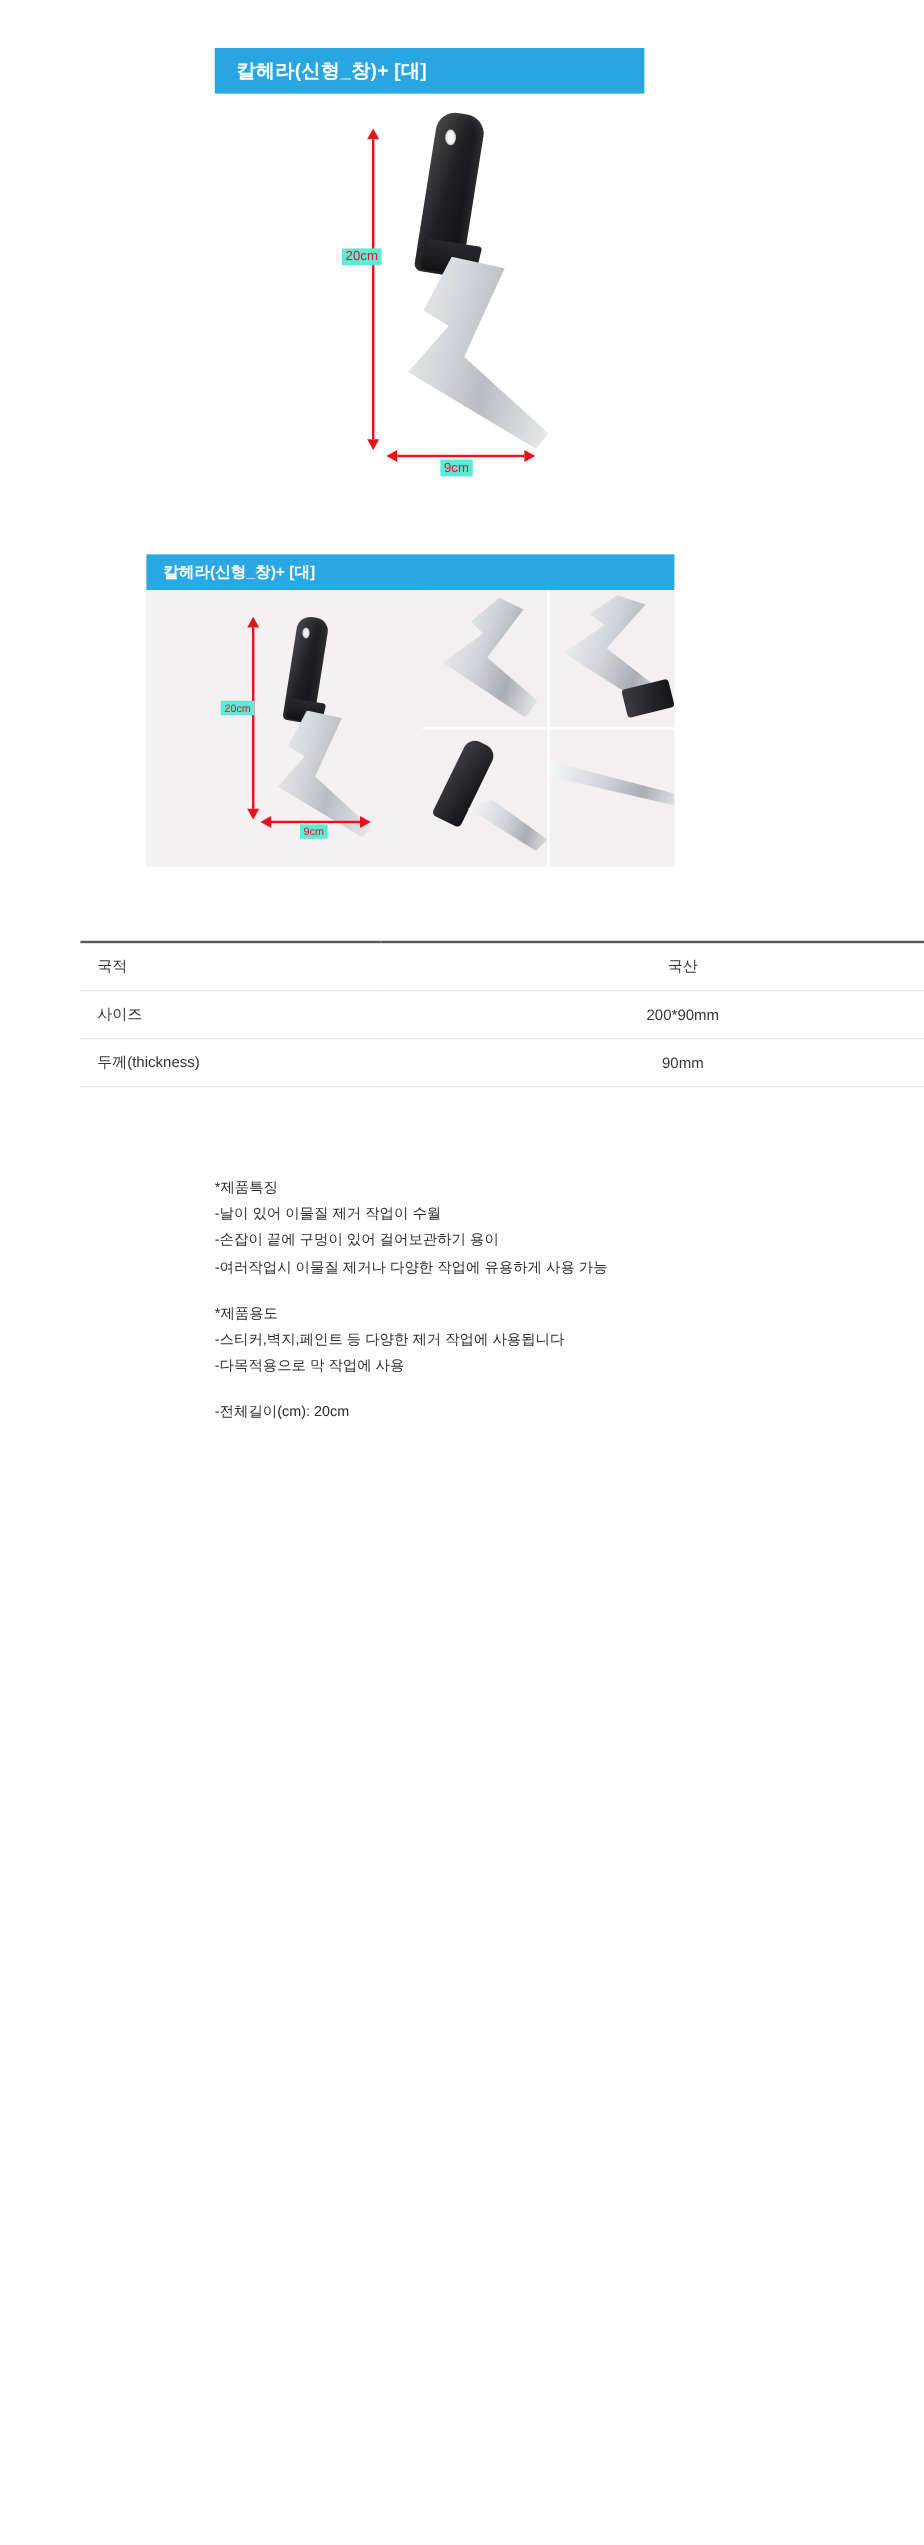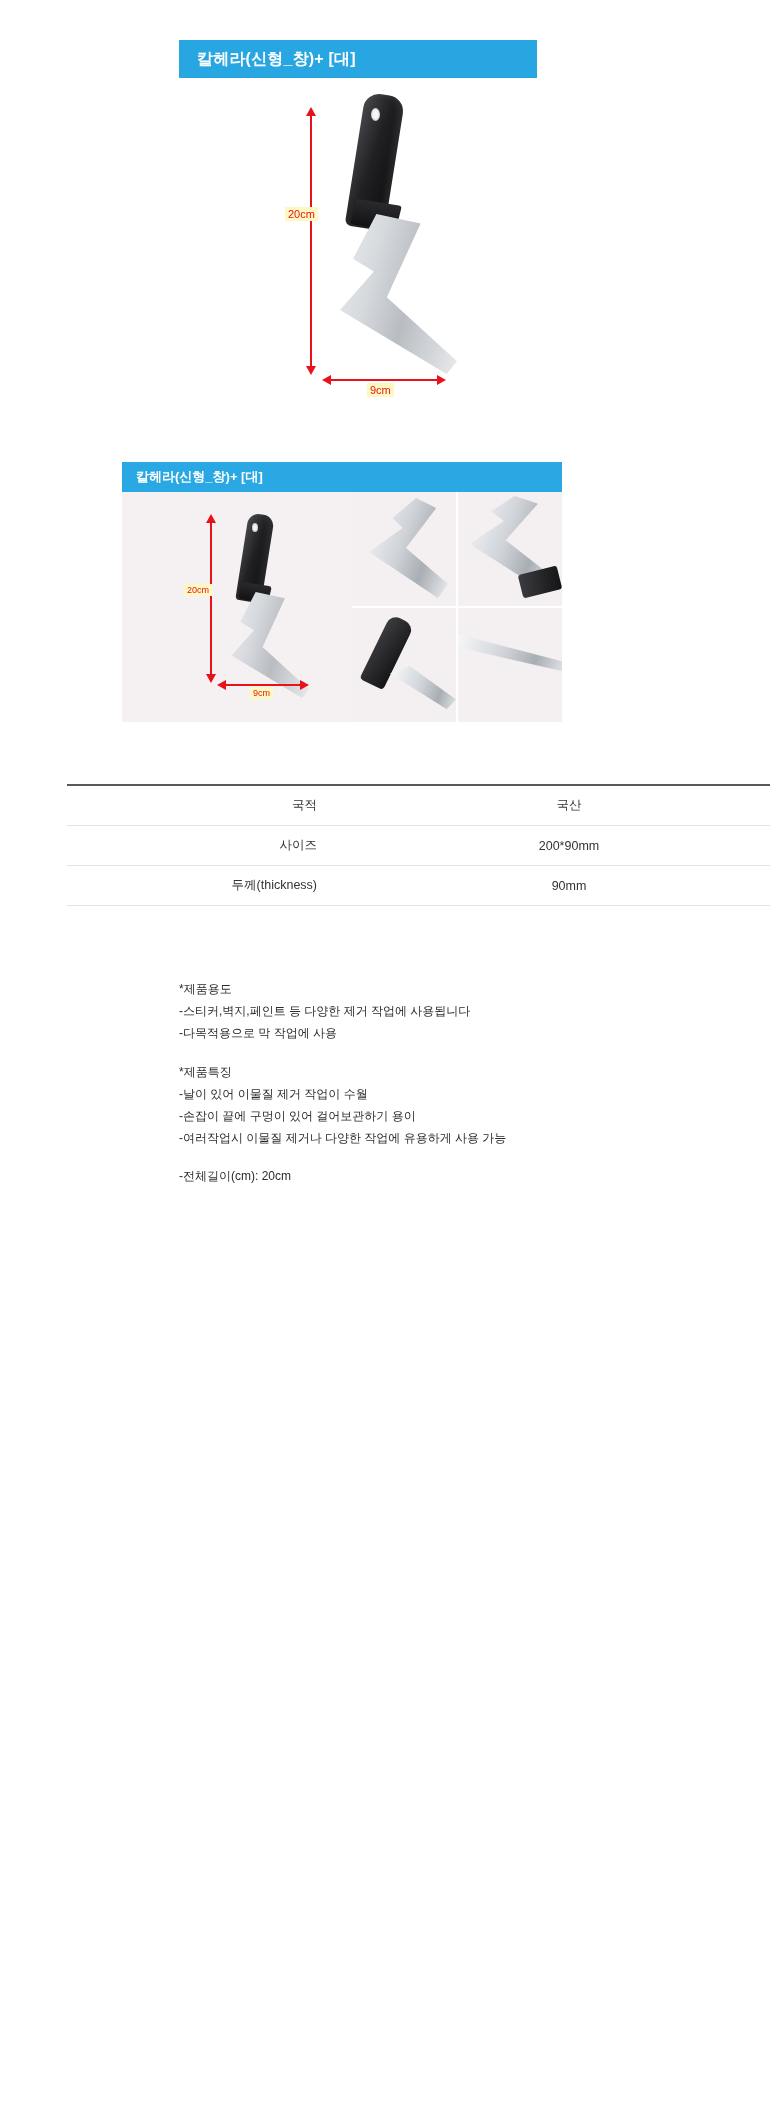--- a/index.html
+++ b/index.html
@@ -109,21 +109,21 @@
   }
   .arrow-right {
     border-top: 5px solid transparent;
     border-bottom: 5px solid transparent;
     border-left: 9px solid #e8131a;
   }
   .dim-label {
     position: absolute;
     color: #e8131a;
     font-size: 11px;
-    background: #fef9c3;
+    background: #5eead4;
     padding: 1px 3px;
     white-space: nowrap;
   }
 
   
   .gallery-wrap {
     margin: 58px 0 0 55px;
     width: 440px;
   }
   .gallery-title-bar {
@@ -183,21 +183,21 @@
     border-collapse: collapse;
     font-size: 12.5px;
   }
   .spec-table tr {
     border-bottom: 1px solid #e3e3e3;
   }
   .spec-table tr:first-child {
     border-top: 2px solid #5a5a5a;
   }
   .spec-table th {
-    text-align: right;
+    text-align: left;
     font-weight: normal;
     color: #333;
     padding: 11px 0 11px 14px;
     width: 250px;
   }
   .spec-table td {
     text-align: center;
     color: #333;
     padding: 11px 0 11px 14px;
   }
@@ -318,33 +318,33 @@
       <tr>
         <th>두께(thickness)</th>
         <td>90mm</td>
       </tr>
     </tbody>
   </table>
 
   <section class="desc">
 
     <div class="blk">
-      <div class="hd">*제품용도</div>
-      <div class="ln">-스티커,벽지,페인트 등 다양한 제거 작업에 사용됩니다</div>
-      <div class="ln">-다목적용으로 막 작업에 사용</div>
-    </div>
-
-    <div class="blk">
       <div class="hd">*제품특징</div>
       <div class="ln">-날이 있어 이물질 제거 작업이 수월</div>
       <div class="ln">-손잡이 끝에 구멍이 있어 걸어보관하기 용이</div>
       <div class="ln">-여러작업시 이물질 제거나 다양한 작업에 유용하게 사용 가능</div>
     </div>
 
     <div class="blk">
+      <div class="hd">*제품용도</div>
+      <div class="ln">-스티커,벽지,페인트 등 다양한 제거 작업에 사용됩니다</div>
+      <div class="ln">-다목적용으로 막 작업에 사용</div>
+    </div>
+
+    <div class="blk">
       <div class="ln">-전체길이(cm): 20cm</div>
     </div>
 
 
   </section>
 
   <div class="spacer-bottom"></div>
 </div>
 
 </body></html>

